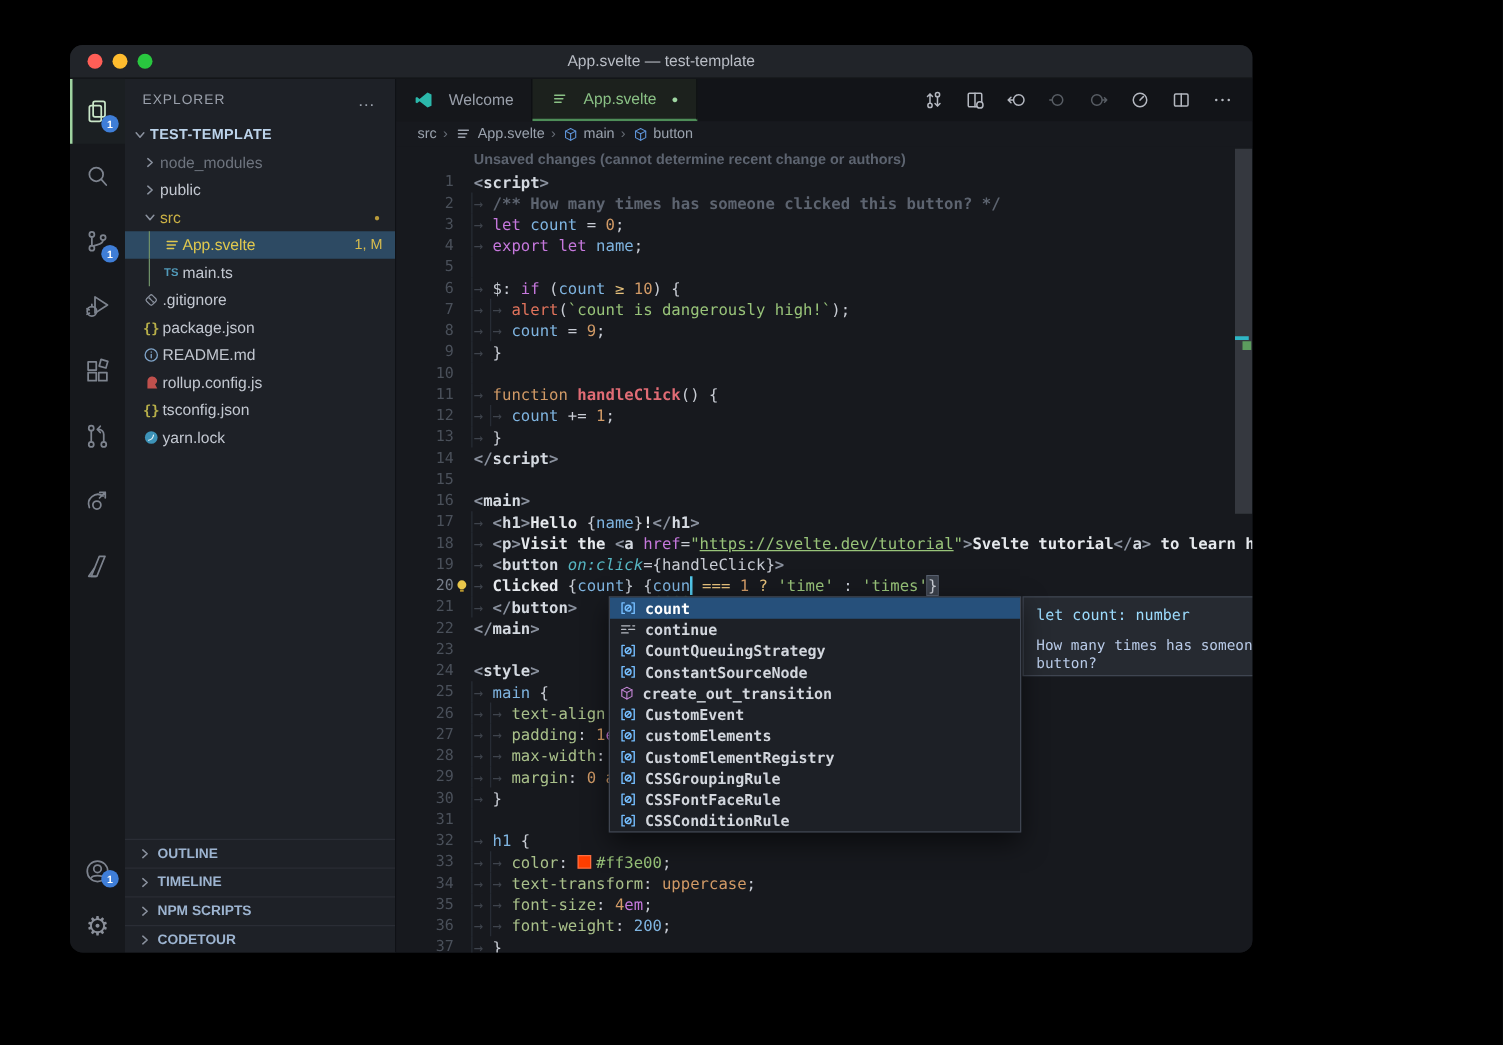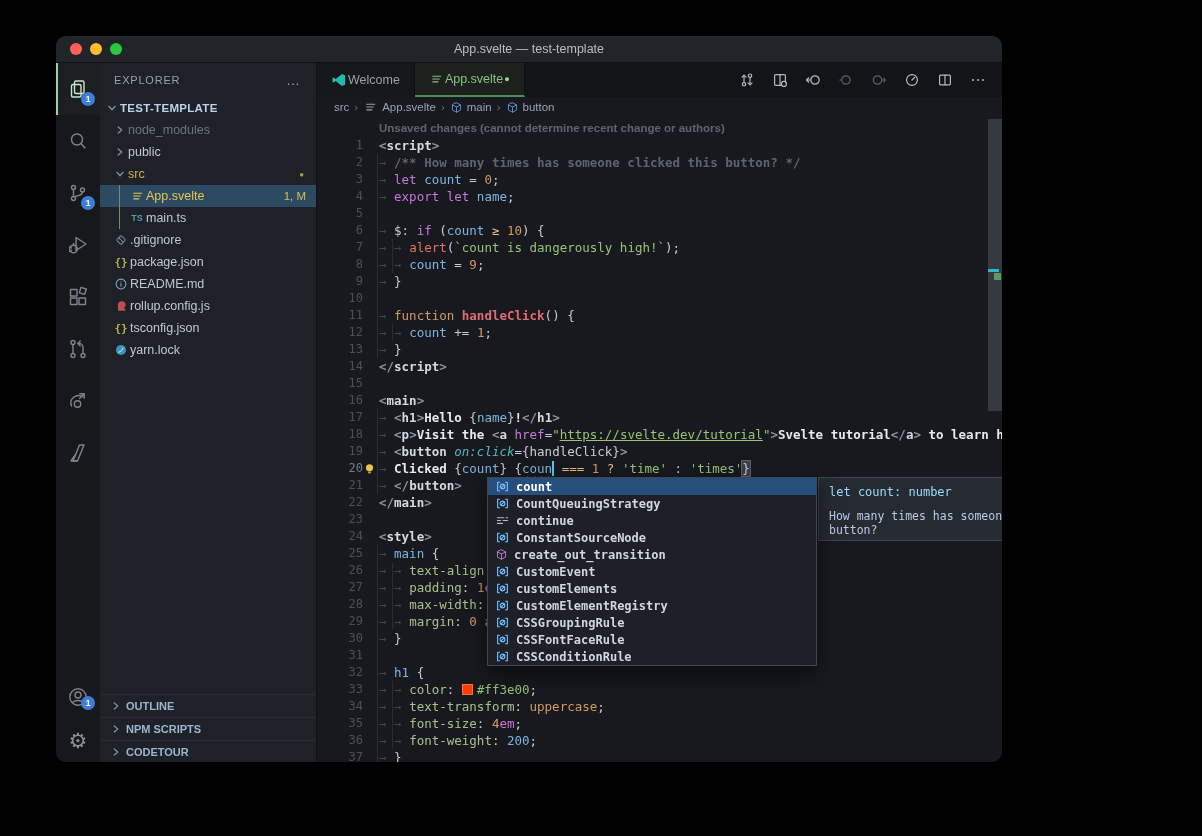--- a/index.html
+++ b/index.html
@@ -42,21 +42,21 @@
   .tguide{position:absolute;left:19px;top:0;bottom:0;width:1px;background:#6e8f67;}
   .ts-ic{color:#519aba;font-size:9px;font-weight:700;font-family:"Liberation Sans",sans-serif;}
   .br-ic{color:#b8b04a;font-weight:700;font-size:11px;font-family:"DejaVu Sans Mono",monospace;}
   .sb-spacer{flex:1;}
   .section{height:22px;border-top:1px solid #2a2d35;display:flex;align-items:center;gap:2px;
     padding-left:8px;color:#9db4d0;font-weight:700;font-size:11px;flex:none;}
   .section .chev{width:16px;display:flex;justify-content:center;color:#8a919e;}
   
   .egroup{flex:1;display:flex;flex-direction:column;min-width:0;}
   .tabstrip{height:34px;background:#121418;display:flex;align-items:stretch;flex:none;}
-  .tab{display:flex;align-items:center;gap:1px;padding:0 14px;font-size:12.5px;color:#9aa0ab;
+  .tab{display:flex;align-items:center;gap:12px;padding:0 14px;font-size:12.5px;color:#9aa0ab;
     background:#15171b;border-right:1px solid #0d0f12;}
   .tab.active{background:#1c211d;color:#8ac185;border-bottom:2px solid #4e8d58;}
   .tab-dot{color:#9fd6a2;font-size:9px;}
   .tab-actions{margin-left:auto;display:flex;align-items:center;gap:17px;padding-right:16px;color:#b4b8c0;}
   .tab-actions .dimi{color:#585d64;}
   .breadcrumb{height:20px;display:flex;align-items:center;gap:5px;padding-left:17px;background:#17191e;
     color:#9aa2ad;font-size:11.5px;flex:none;}
   .bc-sep{color:#666c75;}
   .bc-cube{color:#5f94d8;display:flex;align-items:center;}
   .bc-file{color:#9aa0ab;display:flex;align-items:center;}
@@ -323,20 +323,28 @@
         </div>
       <div class="sb-spacer"></div>
       <div id="sidebar-sections">
           <div class="section">
             <span class="chev">
               <svg width="14" height="14" viewBox="0 0 16 16" fill="none" stroke="currentColor" stroke-width="1.4" stroke-linecap="round" stroke-linejoin="round">
                 <path d="M6 4.5L10 8l-4 3.5"></path>
               </svg>
             </span>
             <span>OUTLINE</span>
+          </div>
+          <div class="section">
+            <span class="chev">
+              <svg width="14" height="14" viewBox="0 0 16 16" fill="none" stroke="currentColor" stroke-width="1.4" stroke-linecap="round" stroke-linejoin="round">
+                <path d="M6 4.5L10 8l-4 3.5"></path>
+              </svg>
+            </span>
+            <span>TIMELINE</span>
           </div>
           <div class="section">
             <span class="chev">
               <svg width="14" height="14" viewBox="0 0 16 16" fill="none" stroke="currentColor" stroke-width="1.4" stroke-linecap="round" stroke-linejoin="round">
                 <path d="M6 4.5L10 8l-4 3.5"></path>
               </svg>
             </span>
             <span>NPM SCRIPTS</span>
           </div>
           <div class="section">
@@ -512,36 +520,36 @@
               <span class="sg-ic var">
                 <svg width="15" height="15" viewBox="0 0 16 16" fill="none" stroke="currentColor" stroke-width="1.2" stroke-linecap="round" stroke-linejoin="round">
                   <path d="M4.8 3.5H2.8v9h2M11.2 3.5h2v9h-2"></path>
                   <circle cx="8" cy="8" r="2.5"></circle>
                   <path d="M6.3 9.7l3.4-3.4"></path>
                 </svg>
               </span>
               <span>count</span>
             </div>
             <div class="sg-item">
+              <span class="sg-ic kw">
+                <svg width="15" height="15" viewBox="0 0 16 16" fill="none" stroke="currentColor" stroke-width="1.2" stroke-linecap="round" stroke-linejoin="round">
+                  <path d="M2.5 5h7M12 5h1.5M2.5 8h3.5M8.5 8h5M2.5 11h5.5"></path>
+                </svg>
+              </span>
+              <span>continue</span>
+            </div>
+            <div class="sg-item">
               <span class="sg-ic var">
                 <svg width="15" height="15" viewBox="0 0 16 16" fill="none" stroke="currentColor" stroke-width="1.2" stroke-linecap="round" stroke-linejoin="round">
                   <path d="M4.8 3.5H2.8v9h2M11.2 3.5h2v9h-2"></path>
                   <circle cx="8" cy="8" r="2.5"></circle>
                   <path d="M6.3 9.7l3.4-3.4"></path>
                 </svg>
               </span>
               <span>CountQueuingStrategy</span>
-            </div>
-            <div class="sg-item">
-              <span class="sg-ic kw">
-                <svg width="15" height="15" viewBox="0 0 16 16" fill="none" stroke="currentColor" stroke-width="1.2" stroke-linecap="round" stroke-linejoin="round">
-                  <path d="M2.5 5h7M12 5h1.5M2.5 8h3.5M8.5 8h5M2.5 11h5.5"></path>
-                </svg>
-              </span>
-              <span>continue</span>
             </div>
             <div class="sg-item">
               <span class="sg-ic var">
                 <svg width="15" height="15" viewBox="0 0 16 16" fill="none" stroke="currentColor" stroke-width="1.2" stroke-linecap="round" stroke-linejoin="round">
                   <path d="M4.8 3.5H2.8v9h2M11.2 3.5h2v9h-2"></path>
                   <circle cx="8" cy="8" r="2.5"></circle>
                   <path d="M6.3 9.7l3.4-3.4"></path>
                 </svg>
               </span>
               <span>ConstantSourceNode</span>

